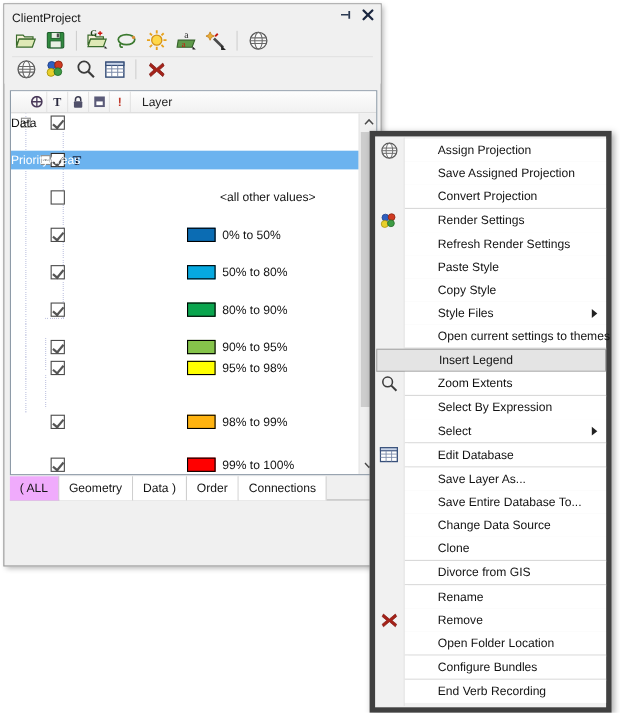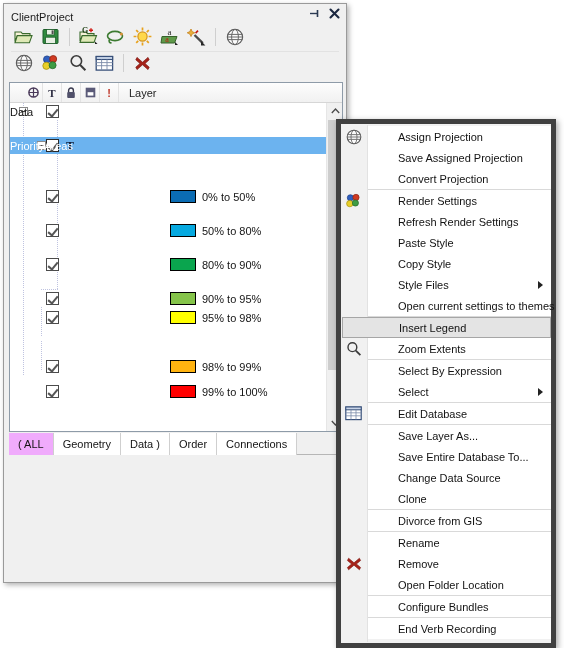--- a/index.html
+++ b/index.html
@@ -13,21 +13,21 @@
   #root {
     position: relative;
     width: 564px; height: 648px;
     background: #ffffff;
   }
 
   
   .panel {
     position: absolute;
     left: 3px; top: 3px;
-    width: 344px; height: 580px;
+    width: 344px; height: 512px;
     background: #f0f0f0;
     border: 1px solid #9a9a9a;
     box-shadow: 2px 2px 5px rgba(0,0,0,0.30);
   }
   .titlebar {
     position: relative;
     height: 19px;
     background: #f0f0f0;
     padding: 3px 0 0 7px;
   }
@@ -452,20 +452,24 @@
           <span class="rlabel center">Data</span>
         </div>
 
         <div class="row sel" style="top:17px">
           <span class="expander" style="left:27px"></span>
           <span class="cb checked" style="left:36px"></span>
           <span class="ticon" style="left:56px">T</span>
           <span class="rlabel center">PriorityAreas</span>
         </div>
 
+        <div class="row" style="top:34px">
+          <span class="cb" style="left:36px"></span>
+          <span class="rlabel" style="left:190px">&lt;all other values&gt;</span>
+        </div>
 
         <div class="row" style="top:51px">
           <span class="cb checked" style="left:36px"></span>
           <span class="swatch" style="background:#0b6cb3"></span>
           <span class="rlabel" style="left:192px">0% to 50%</span>
         </div>
         <div class="row" style="top:68px">
           <span class="cb checked" style="left:36px"></span>
           <span class="swatch" style="background:#06a9e0"></span>
           <span class="rlabel" style="left:192px">50% to 80%</span>
@@ -483,21 +487,21 @@
         <div class="row" style="top:104px">
           <span class="cb checked" style="left:36px"></span>
           <span class="swatch" style="background:#ffff00"></span>
           <span class="rlabel" style="left:192px">95% to 98%</span>
         </div>
         <div class="row" style="top:136px">
           <span class="cb checked" style="left:36px"></span>
           <span class="swatch" style="background:#ffb310"></span>
           <span class="rlabel" style="left:192px">98% to 99%</span>
         </div>
-        <div class="row" style="top:144px">
+        <div class="row" style="top:158px">
           <span class="cb checked" style="left:36px"></span>
           <span class="swatch" style="background:#ff0000"></span>
           <span class="rlabel" style="left:192px">99% to 100%</span>
         </div>
 
       </div>
 
       <div class="vsb">
         <div class="arrow up">
           <svg width="9" height="6" viewBox="0 0 9 6">

